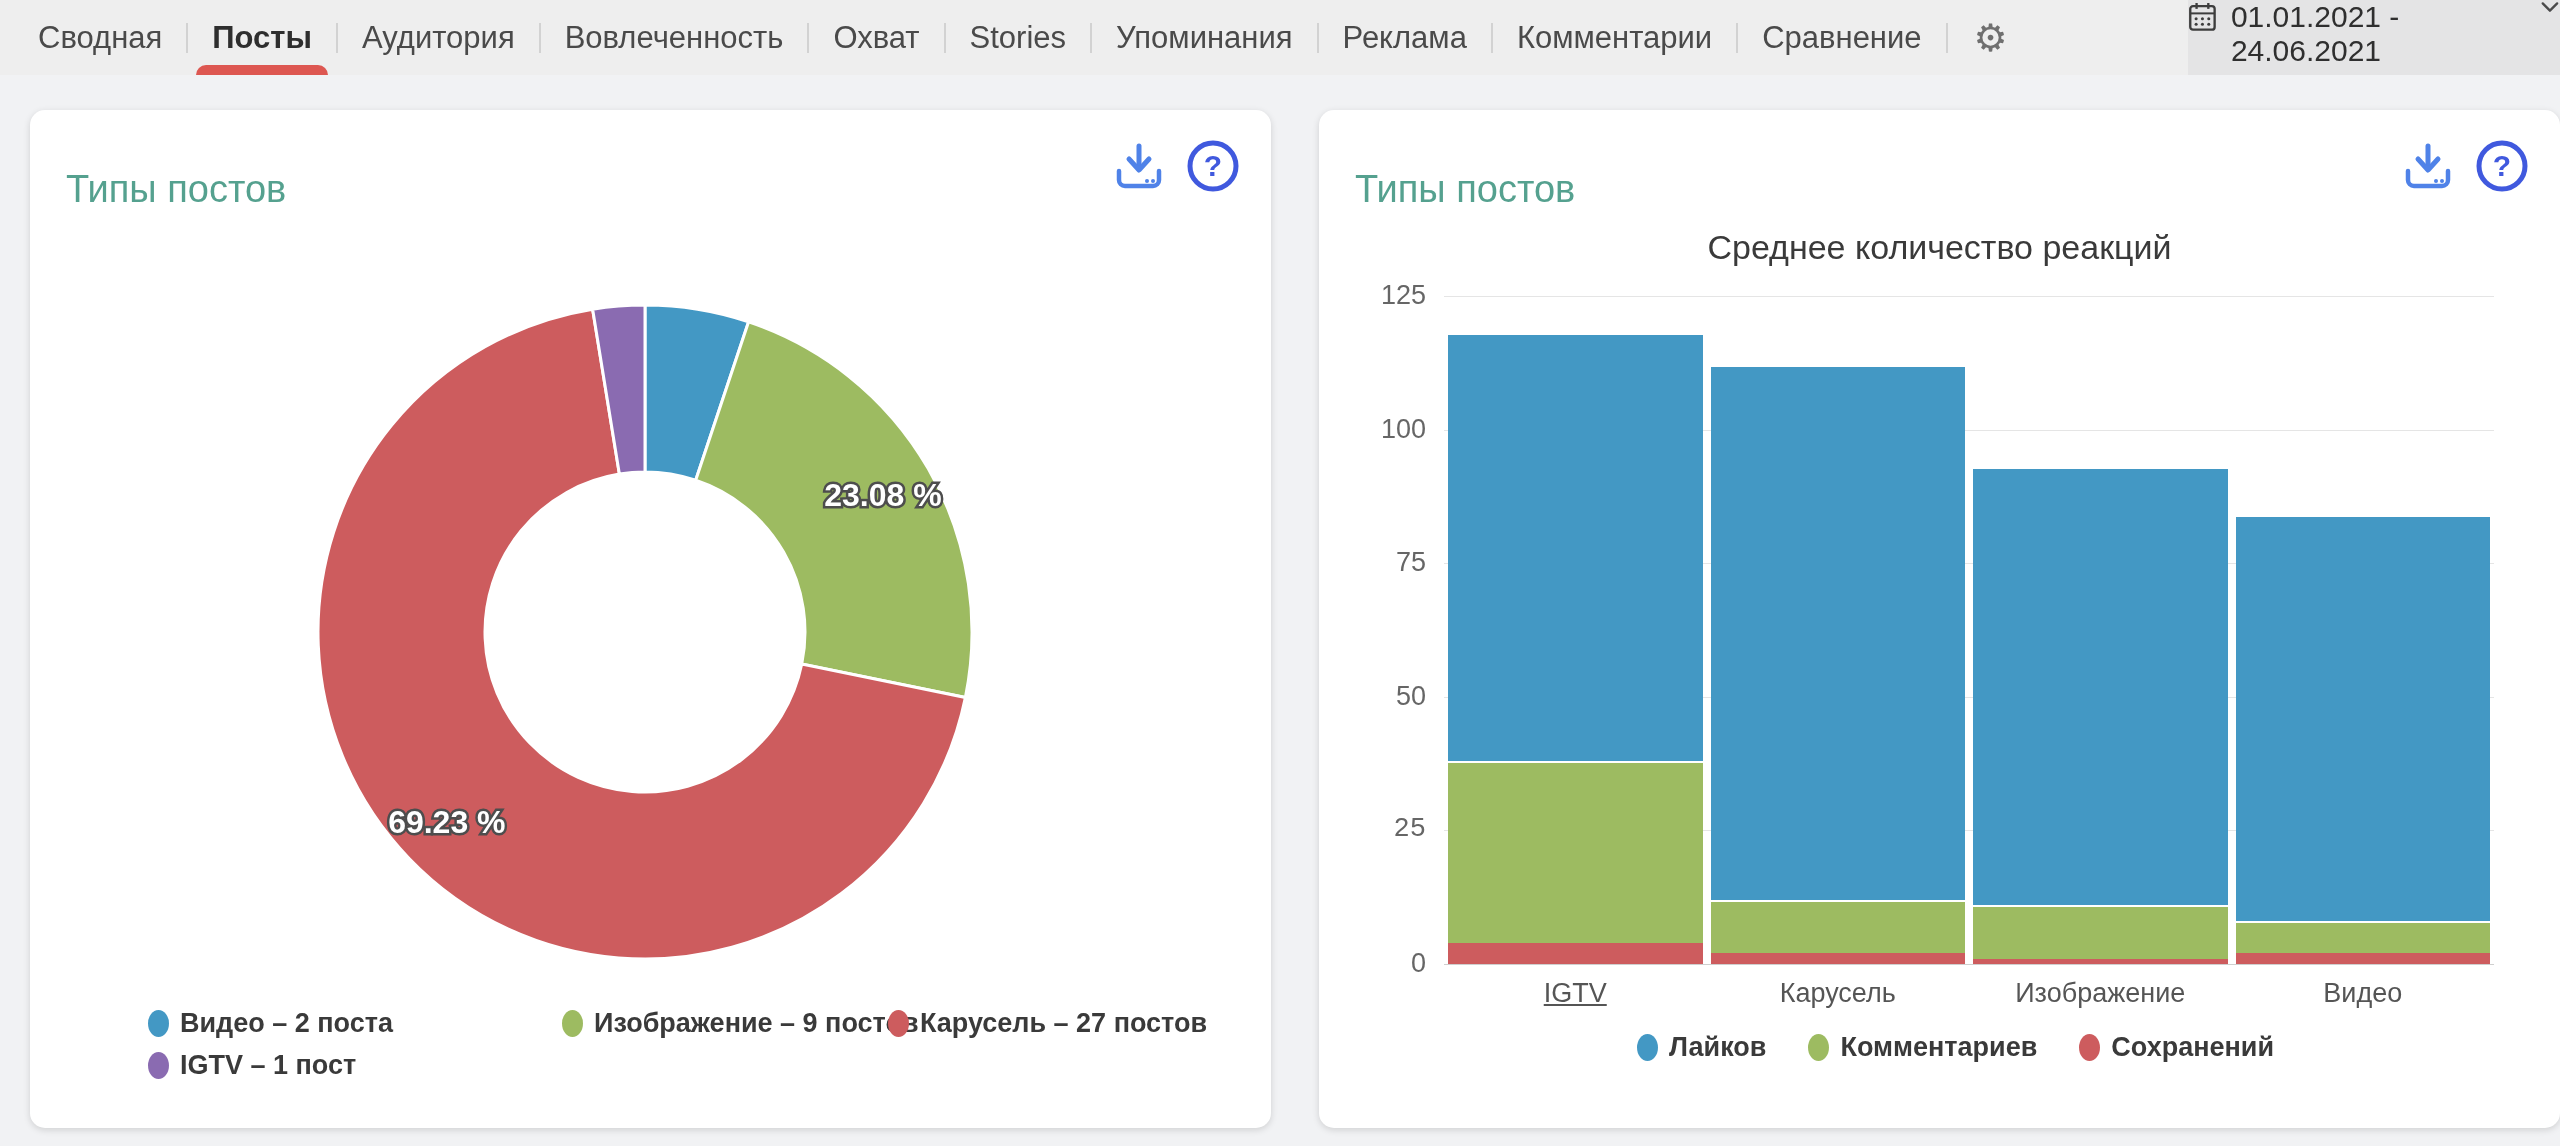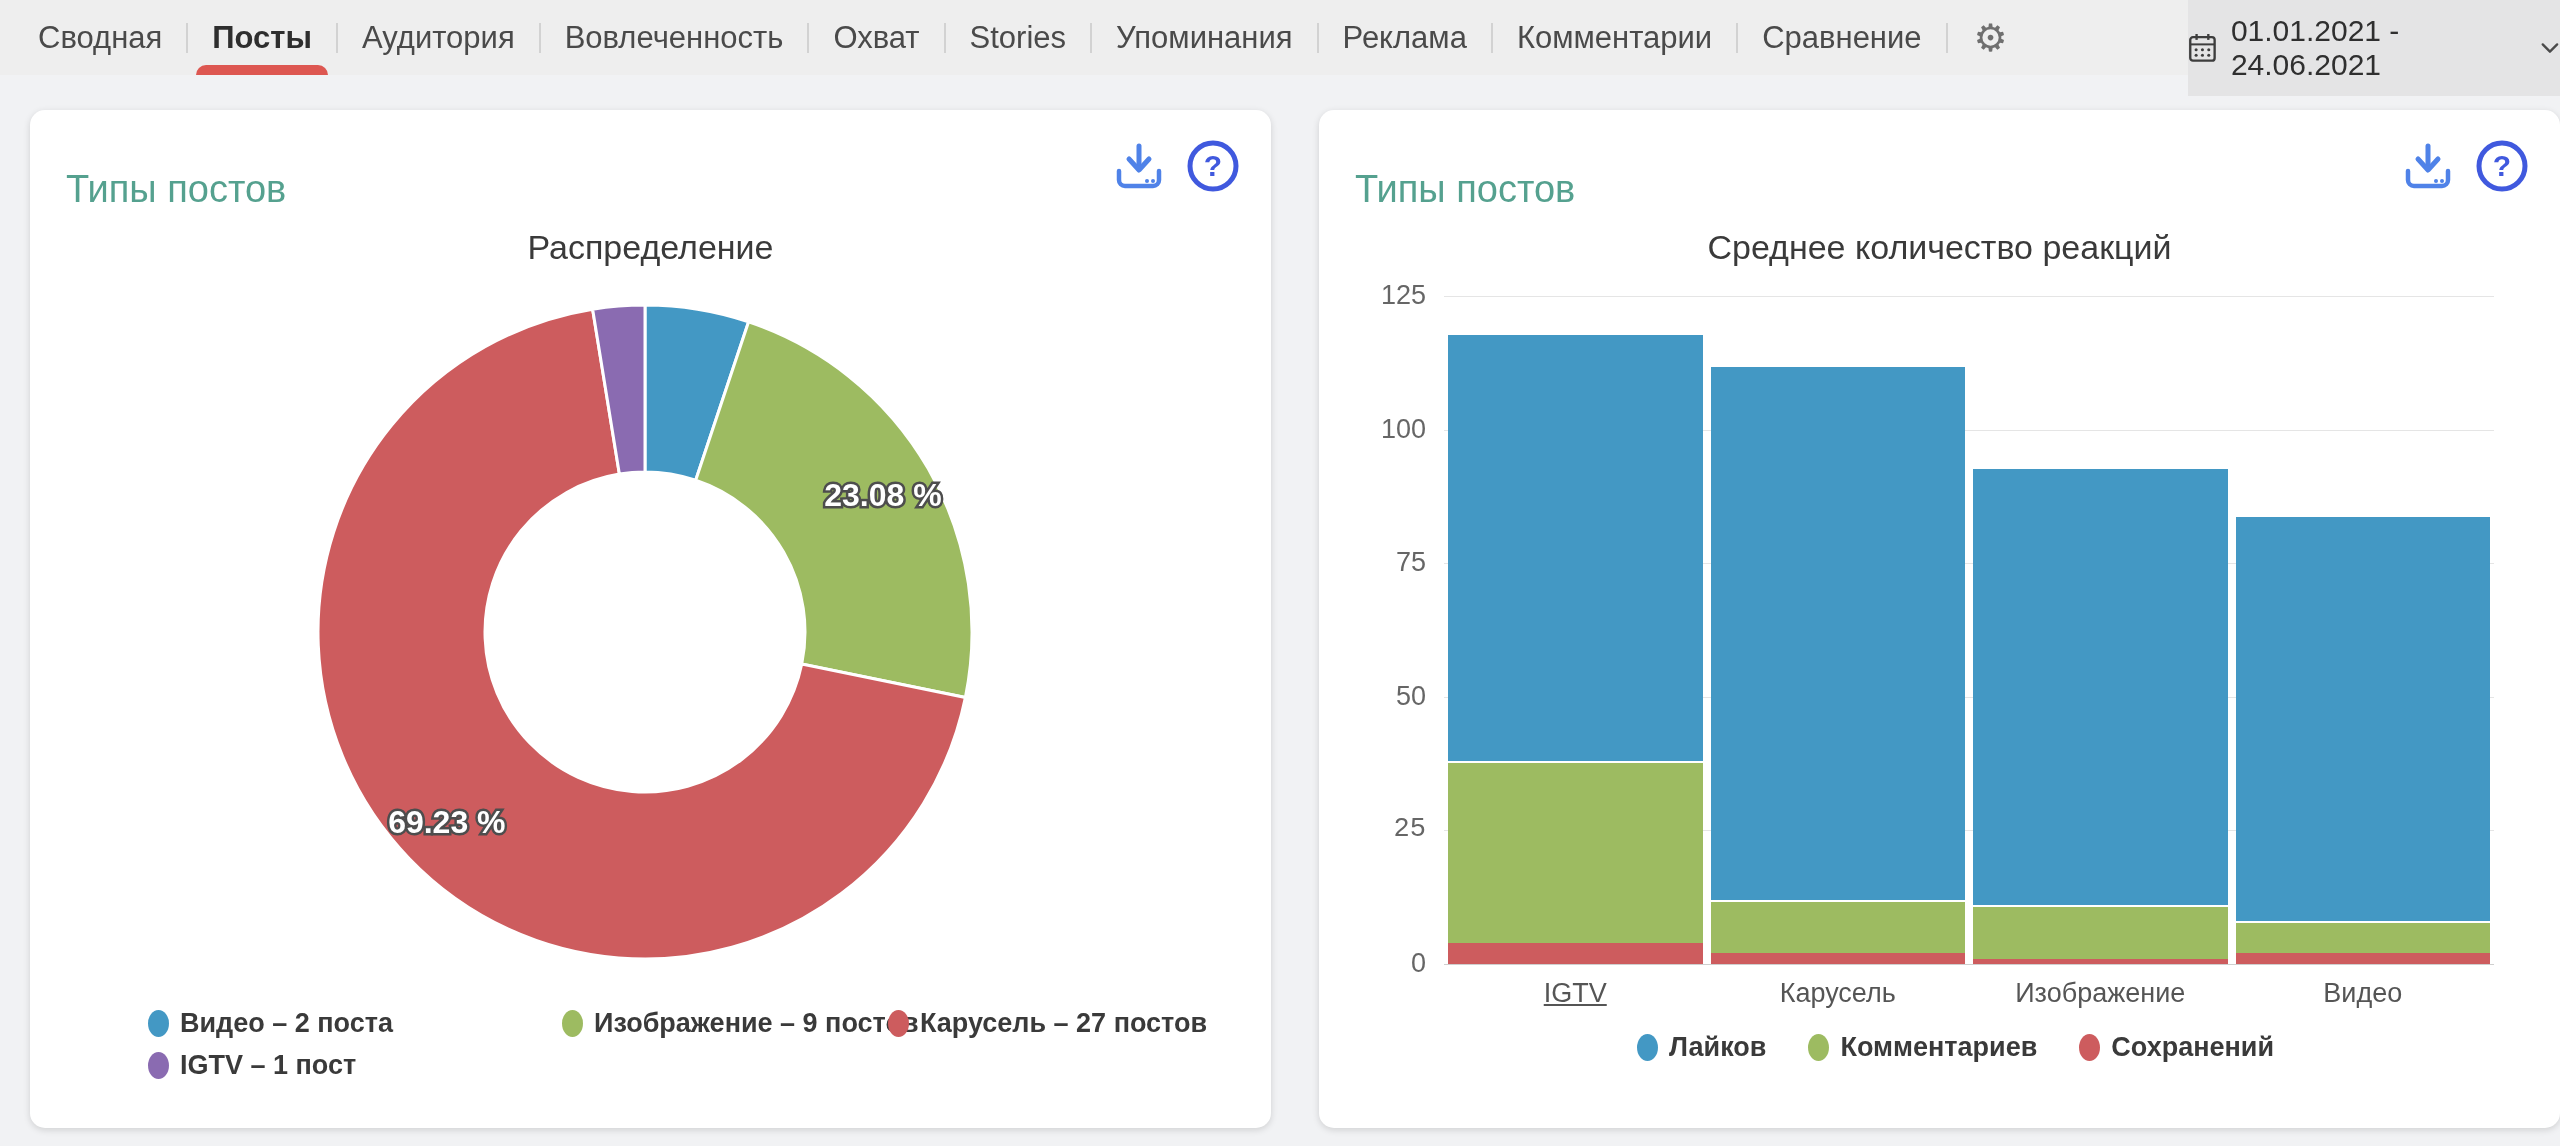--- a/index.html
+++ b/index.html
@@ -23,22 +23,22 @@
   .tab.active::after{
     content:"";position:absolute;left:8px;right:8px;bottom:0;height:10px;
     background:var(--underline,#dd5751);border-radius:10px 10px 0 0;
   }
   .tabsep{width:2px;height:30px;background:#d2d2d2;flex:0 0 auto;}
   .gear{
     padding:0 26px;font-size:38px;color:#6f6f6f;cursor:pointer;line-height:1;
     display:flex;align-items:center;height:100%;
   }
   .datepicker{
-    position:absolute;right:0;top:0;height:96px;width:372px;background:#e4e4e5;
-    display:flex;align-items:center;justify-content:center;gap:14px;cursor:pointer;
+    position:absolute;right:0;top:0;height:75px;width:372px;background:#e4e4e5;
+    display:flex;align-items:flex-start;justify-content:center;gap:14px;cursor:pointer;
   }
   .datepicker .datetext{font-size:30px;color:#2f2f2f;}
   
   .main{position:relative;padding:35px 0 0 30px;display:flex;gap:48px;}
   .card{
     position:relative;width:1327px;height:1018px;background:#ffffff;
     border-radius:15px;box-shadow:0 2px 7px rgba(0,0,0,0.14);
   }
   .card-title{
     position:absolute;top:26px;left:36px;font-size:38px;color:#55a18f;font-weight:400;
@@ -131,21 +131,20 @@
             <circle cx="42" cy="43" r="2" fill="#4f82e8"></circle>
         </svg>
       </button>
       <button class="icon-btn">
         <svg width="56" height="56" viewBox="0 0 56 56">
           <circle cx="28" cy="28" r="23" fill="none" stroke="#4059de" stroke-width="5"></circle>
           <text x="28" y="38" text-anchor="middle" font-size="30" font-weight="bold" fill="#4059de" font-family="Liberation Sans, sans-serif">?</text>
         </svg>
       </button>
     </div>
-    <div class="chart-title">Распределение</div>
     <svg class="chart-svg" viewBox="0 0 1227 1018">
         <path d="M615 195 A327 327 0 0 1 718.5854129335152 211.8402633683844 L665.6839940959096 370.2398842169465 A160 160 0 0 0 615 362 Z" fill="#4398c4" stroke="#ffffff" stroke-width="3"></path>
         <path d="M718.5854129335152 211.8402633683844 A327 327 0 0 1 935.3715064409789 587.506471899636 L771.7567003992558 554.0520963423296 A160 160 0 0 0 665.6839940959096 370.2398842169465 Z" fill="#9dbb61" stroke="#ffffff" stroke-width="3"></path>
         <text x="852.9086171163465" y="395.7098244527758" text-anchor="middle" style="font:bold 32px &quot;Liberation Sans&quot;,sans-serif;fill:#fff;stroke:#4d4d4d;stroke-width:5;paint-order:stroke;">23.08 %</text>
         <path d="M935.3715064409789 587.506471899636 A327 327 0 1 1 562.6287126979864 199.2210535578103 L589.3749052956509 364.0653473065738 A160 160 0 1 0 771.7567003992558 554.0520963423296 Z" fill="#cd5c5e" stroke="#ffffff" stroke-width="3"></path>
         <text x="416.8464732103512" y="723.2216660131646" text-anchor="middle" style="font:bold 32px &quot;Liberation Sans&quot;,sans-serif;fill:#fff;stroke:#4d4d4d;stroke-width:5;paint-order:stroke;">69.23 %</text>
         <path d="M562.6287126979864 199.2210535578103 A327 327 0 0 1 614.9999999999999 195 L615 362 A160 160 0 0 0 589.3749052956509 364.0653473065738 Z" fill="#8a6bb1" stroke="#ffffff" stroke-width="3"></path>
       </svg>
     <div>
         <div class="legend-item" style="left: 118px; top: 898px;">

